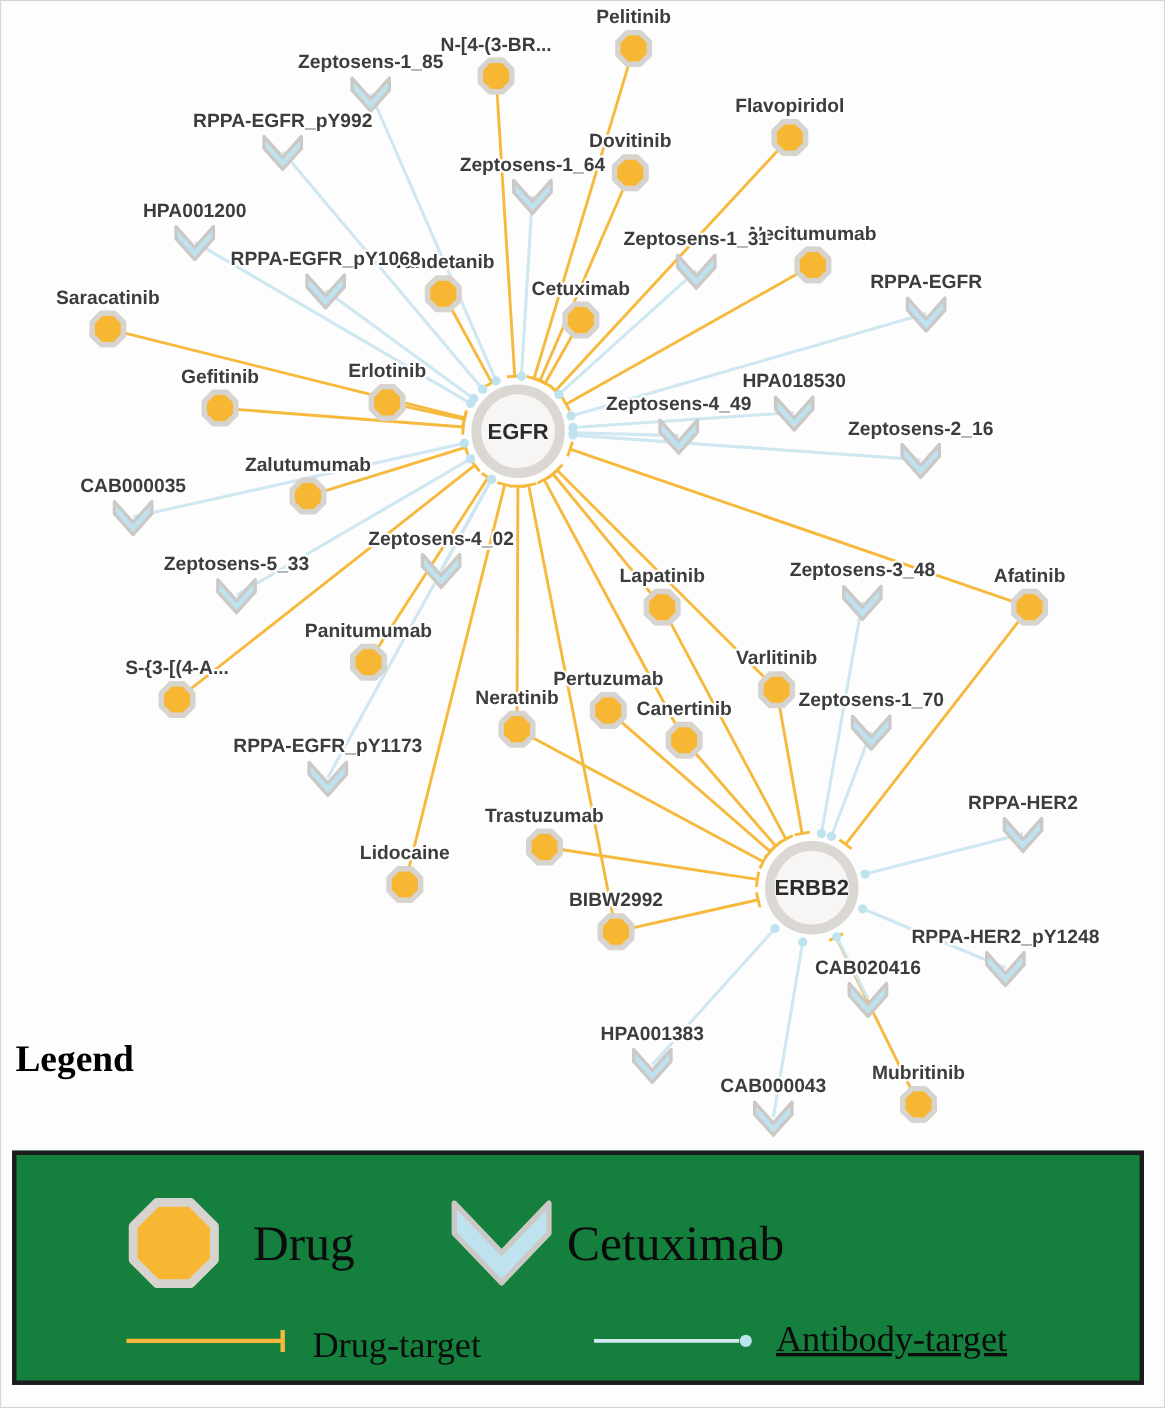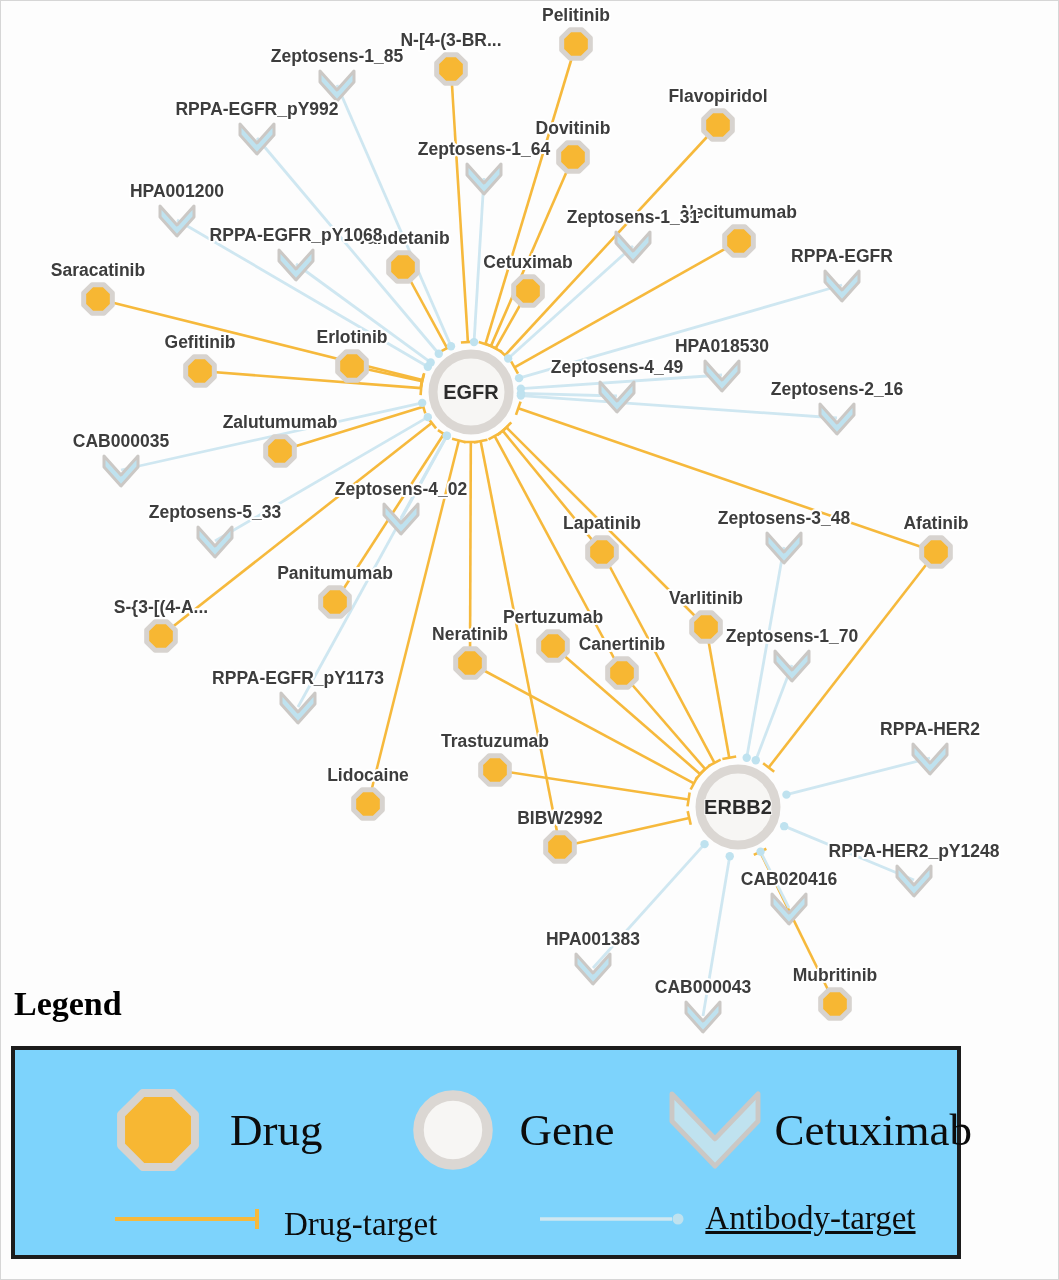--- a/index.html
+++ b/index.html
@@ -20,24 +20,24 @@
   text.node-label{
     font:bold 17.5px "Liberation Sans",sans-serif;fill:var(--label-color);
     paint-order:stroke;stroke:#ffffff;stroke-width:4px;stroke-linejoin:round;
   }
   text.gene-label{
     font:bold 20px "Liberation Sans",sans-serif;fill:#2b2b2b;
     paint-order:stroke;stroke:var(--gene-fill);stroke-width:2px;
   }
 
   
-  .legend-title{position:absolute;left:13px;top:984px;font:bold 34px "Liberation Serif",serif;color:#000;}
+  .legend-title{position:absolute;left:13px;top:944px;font:bold 34px "Liberation Serif",serif;color:#000;}
   .legend-box{
-    position:absolute;left:10px;top:1045px;width:950px;height:213px;
-    border:4px solid #1c1c1c;background:#7dd3fc;box-sizing:border-box;
+    position:absolute;left:10px;top:1045px;width:1029px;height:213px;
+    border:4px solid #1c1c1c;background:#15803d;box-sizing:border-box;
   }
   .legend-row{display:flex;align-items:center;}
   .row-nodes{margin:32px 0 0 95px;}
   .row-edges{margin:16px 0 0 95px;}
   .legend-item{display:flex;align-items:center;}
   .li-label{font:400 45px "Liberation Serif",serif;color:#0c0c0c;white-space:nowrap;}
   .li-label.drug{margin:0 85px 0 24px;}
   .li-label.gene{margin:0 52px 0 20px;}
   .li-label.antibody{margin-left:10px;}
   .li-edge-label{font:400 33px "Liberation Serif",serif;color:#0c0c0c;white-space:nowrap;}
@@ -452,26 +452,20 @@
 
   <div class="legend-box">
     <div class="legend-row row-nodes">
       <span class="legend-item">
         <svg viewBox="-48 -48 96 96" width="96" height="96">
           <polygon class="oct-legend" points="36.96,15.31 15.31,36.96 -15.31,36.96 -36.96,15.31 -36.96,-15.31 -15.31,-36.96 15.31,-36.96 36.96,-15.31"></polygon>
         </svg>
         <span class="li-label drug">Drug</span>
       </span>
       <span class="legend-item">
-        <svg viewBox="-48 -48 96 96" width="92" height="92">
-          <circle class="gene-legend" cx="0" cy="0" r="36"></circle>
-        </svg>
-        <span class="li-label gene">Gene</span>
-      </span>
-      <span class="legend-item">
         <svg viewBox="-50 -44 100 90" width="98" height="88">
           <path class="chev-legend" d="M -44 -36 L 0 10 L 44 -36 L 44 -8 L 0 38 L -44 -8 Z"></path>
         </svg>
         <span class="li-label antibody">Cetuximab</span>
       </span>
     </div>
     <div class="legend-row row-edges">
       <svg width="160" height="26" viewBox="0 0 160 26">
         <line x1="5" y1="13" x2="147" y2="13" class="edge-drug-legend"></line>
         <line x1="147" y1="3" x2="147" y2="23" class="edge-drug-legend"></line>

